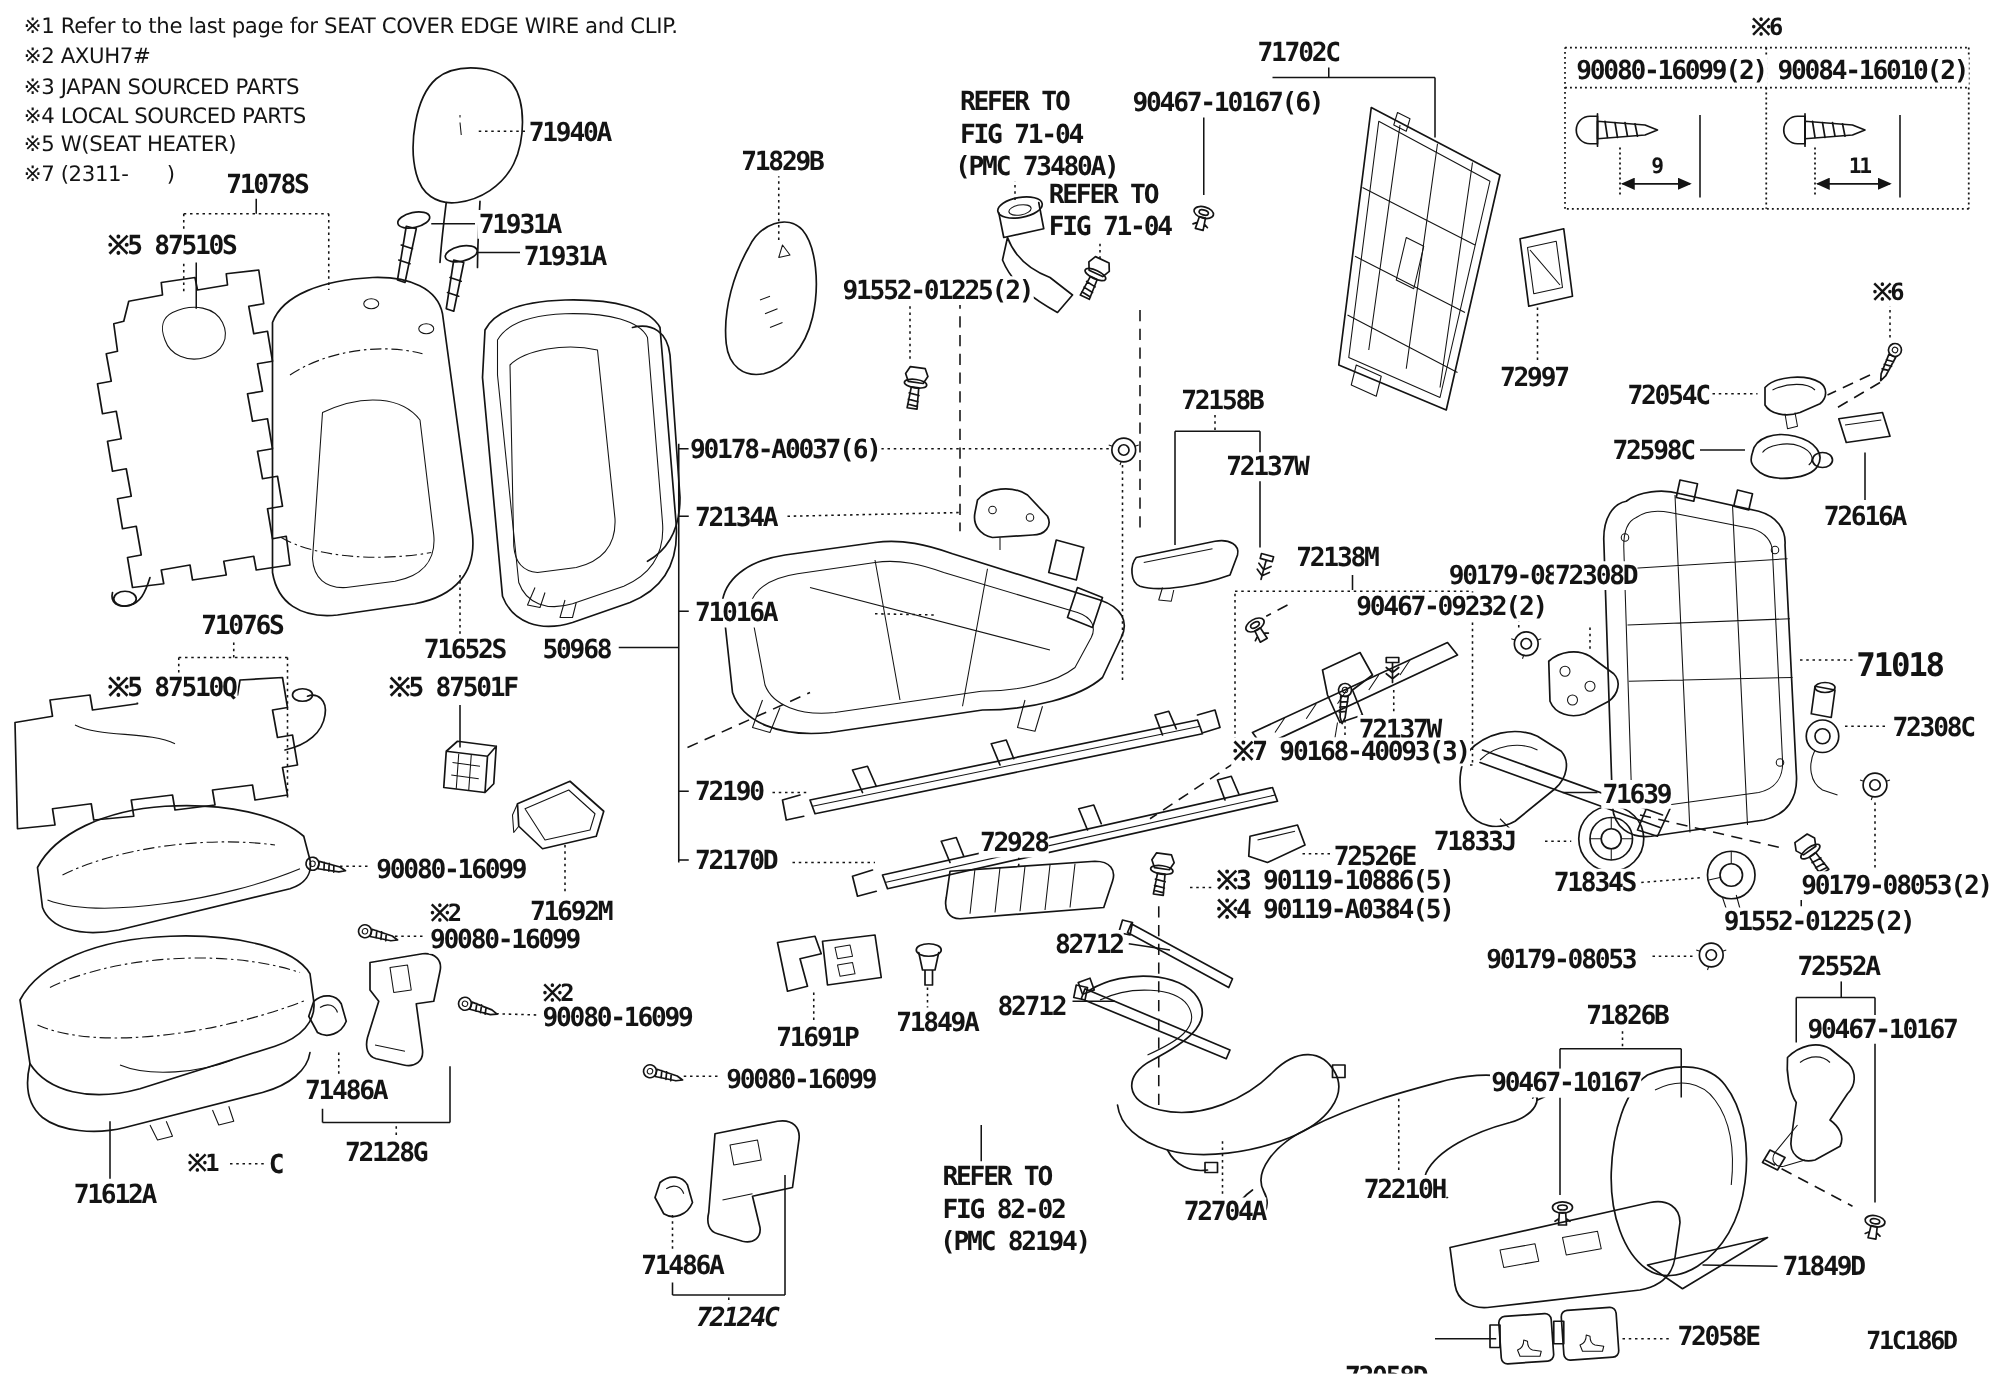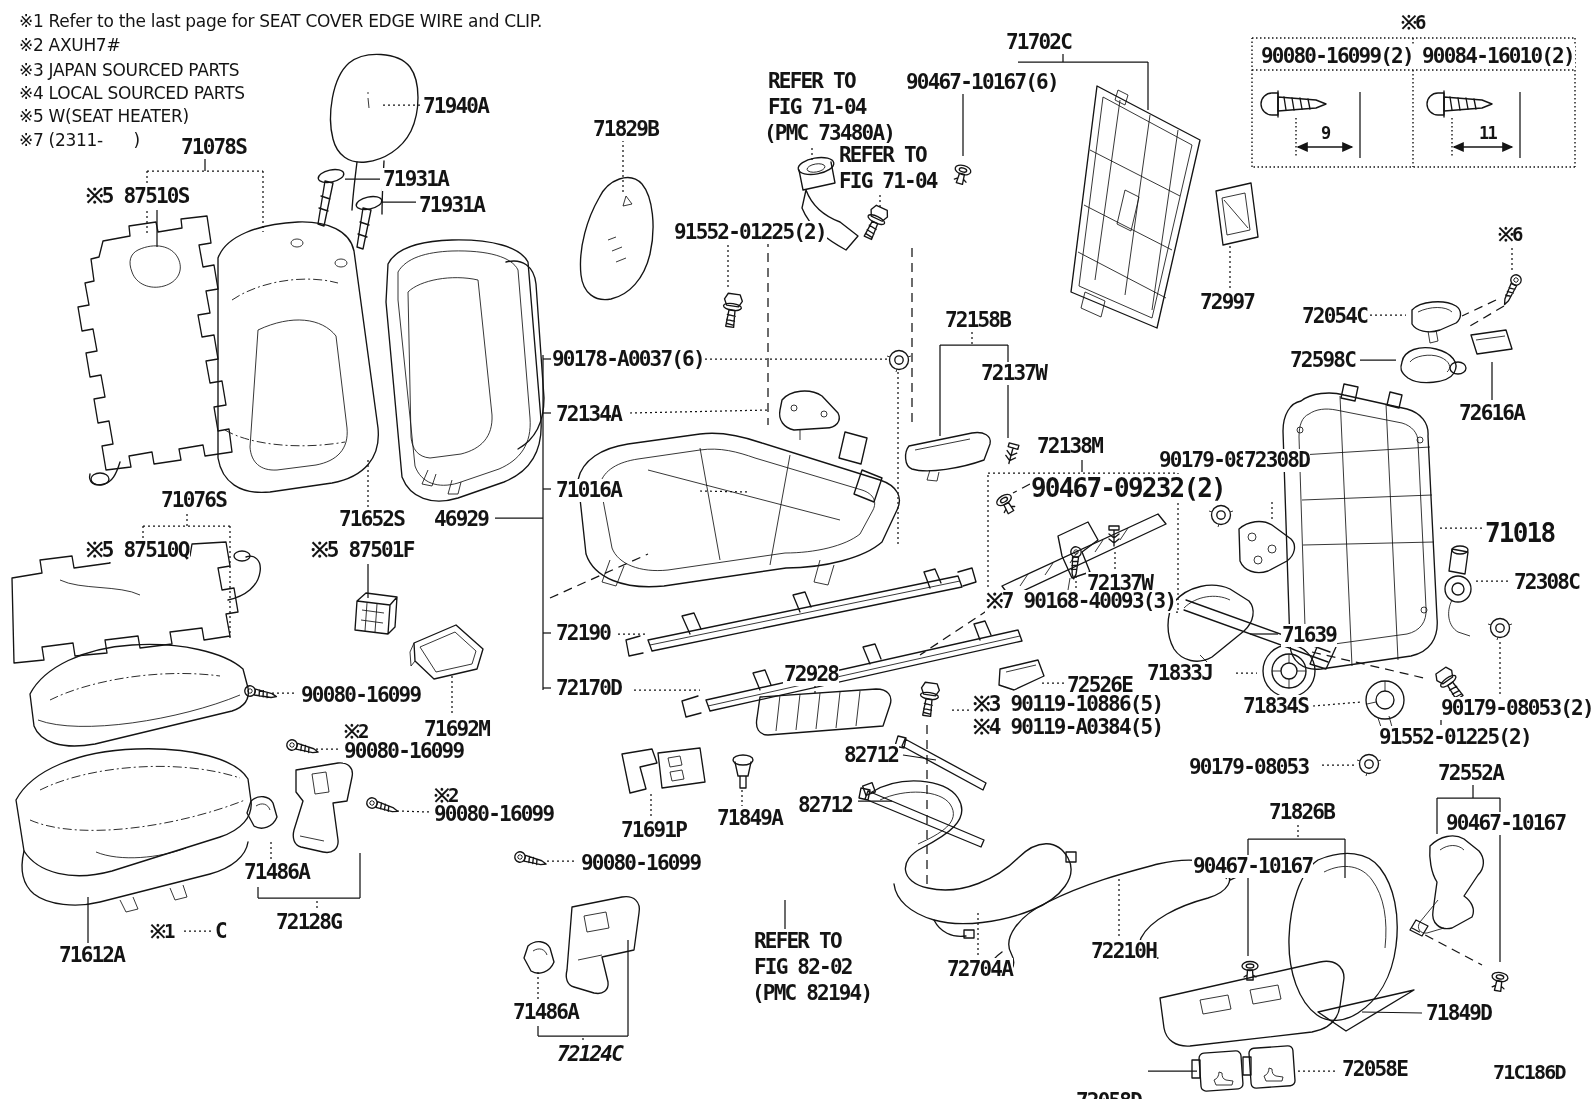--- a/index.html
+++ b/index.html
@@ -485,28 +485,28 @@
       <div class="lbl" style="left: 1199px; top: 291px; font-size: 21px;">72997</div>
       <div class="lbl" style="left: 1497px; top: 224px; font-size: 19px;">※6</div>
       <div class="lbl" style="left: 1301px; top: 305px; font-size: 21px;">72054C</div>
       <div class="lbl" style="left: 1289px; top: 349px; font-size: 21px;">72598C</div>
       <div class="lbl" style="left: 1458px; top: 402px; font-size: 21px;">72616A</div>
       <div class="lbl" style="left: 944px; top: 309px; font-size: 21px;">72158B</div>
       <div class="lbl" style="left: 980px; top: 362px; font-size: 21px;">72137W</div>
       <div class="lbl" style="left: 551px; top: 348px; font-size: 21px;">90178-A0037(6)</div>
       <div class="lbl" style="left: 555px; top: 403px; font-size: 21px;">72134A</div>
       <div class="lbl" style="left: 555px; top: 479px; font-size: 21px;">71016A</div>
-      <div class="lbl" style="left: 433px; top: 508px; font-size: 21px;">46929</div>
+      <div class="lbl" style="left: 433px; top: 508px; font-size: 21px;">50968</div>
       <div class="lbl" style="left: 338px; top: 508px; font-size: 21px;">71652S</div>
       <div class="lbl" style="left: 310px; top: 539px; font-size: 21px;">※5 87501F</div>
       <div class="lbl" style="left: 160px; top: 489px; font-size: 21px;">71076S</div>
       <div class="lbl" style="left: 85px; top: 539px; font-size: 21px;">※5 87510Q</div>
       <div class="lbl" style="left: 1036px; top: 435px; font-size: 21px;">72138M</div>
       <div class="lbl" style="left: 1158px; top: 449px; font-size: 21px;">90179-08053</div>
-      <div class="lbl" style="left: 1030px; top: 474px; font-size: 26px;">90467-09232(2)</div>
+      <div class="lbl" style="left: 1084px; top: 474px; font-size: 21px;">90467-09232(2)</div>
       <div class="lbl" style="left: 1243px; top: 449px; font-size: 21px; text-align: right;">72308D</div>
       <div class="lbl" style="left: 1484px; top: 519px; font-size: 26px;">71018</div>
       <div class="lbl" style="left: 1513px; top: 571px; font-size: 21px;">72308C</div>
       <div class="lbl" style="left: 1086px; top: 572px; font-size: 21px;">72137W</div>
       <div class="lbl" style="left: 985px; top: 590px; font-size: 21px;">※7 90168-40093(3)</div>
       <div class="lbl" style="left: 555px; top: 622px; font-size: 21px;">72190</div>
       <div class="lbl" style="left: 555px; top: 677px; font-size: 21px;">72170D</div>
       <div class="lbl" style="left: 783px; top: 663px; font-size: 21px;">72928</div>
       <div class="lbl" style="left: 1066px; top: 674px; font-size: 21px;">72526E</div>
       <div class="lbl" style="left: 972px; top: 693px; font-size: 21px;">※3 90119-10886(5)</div>

